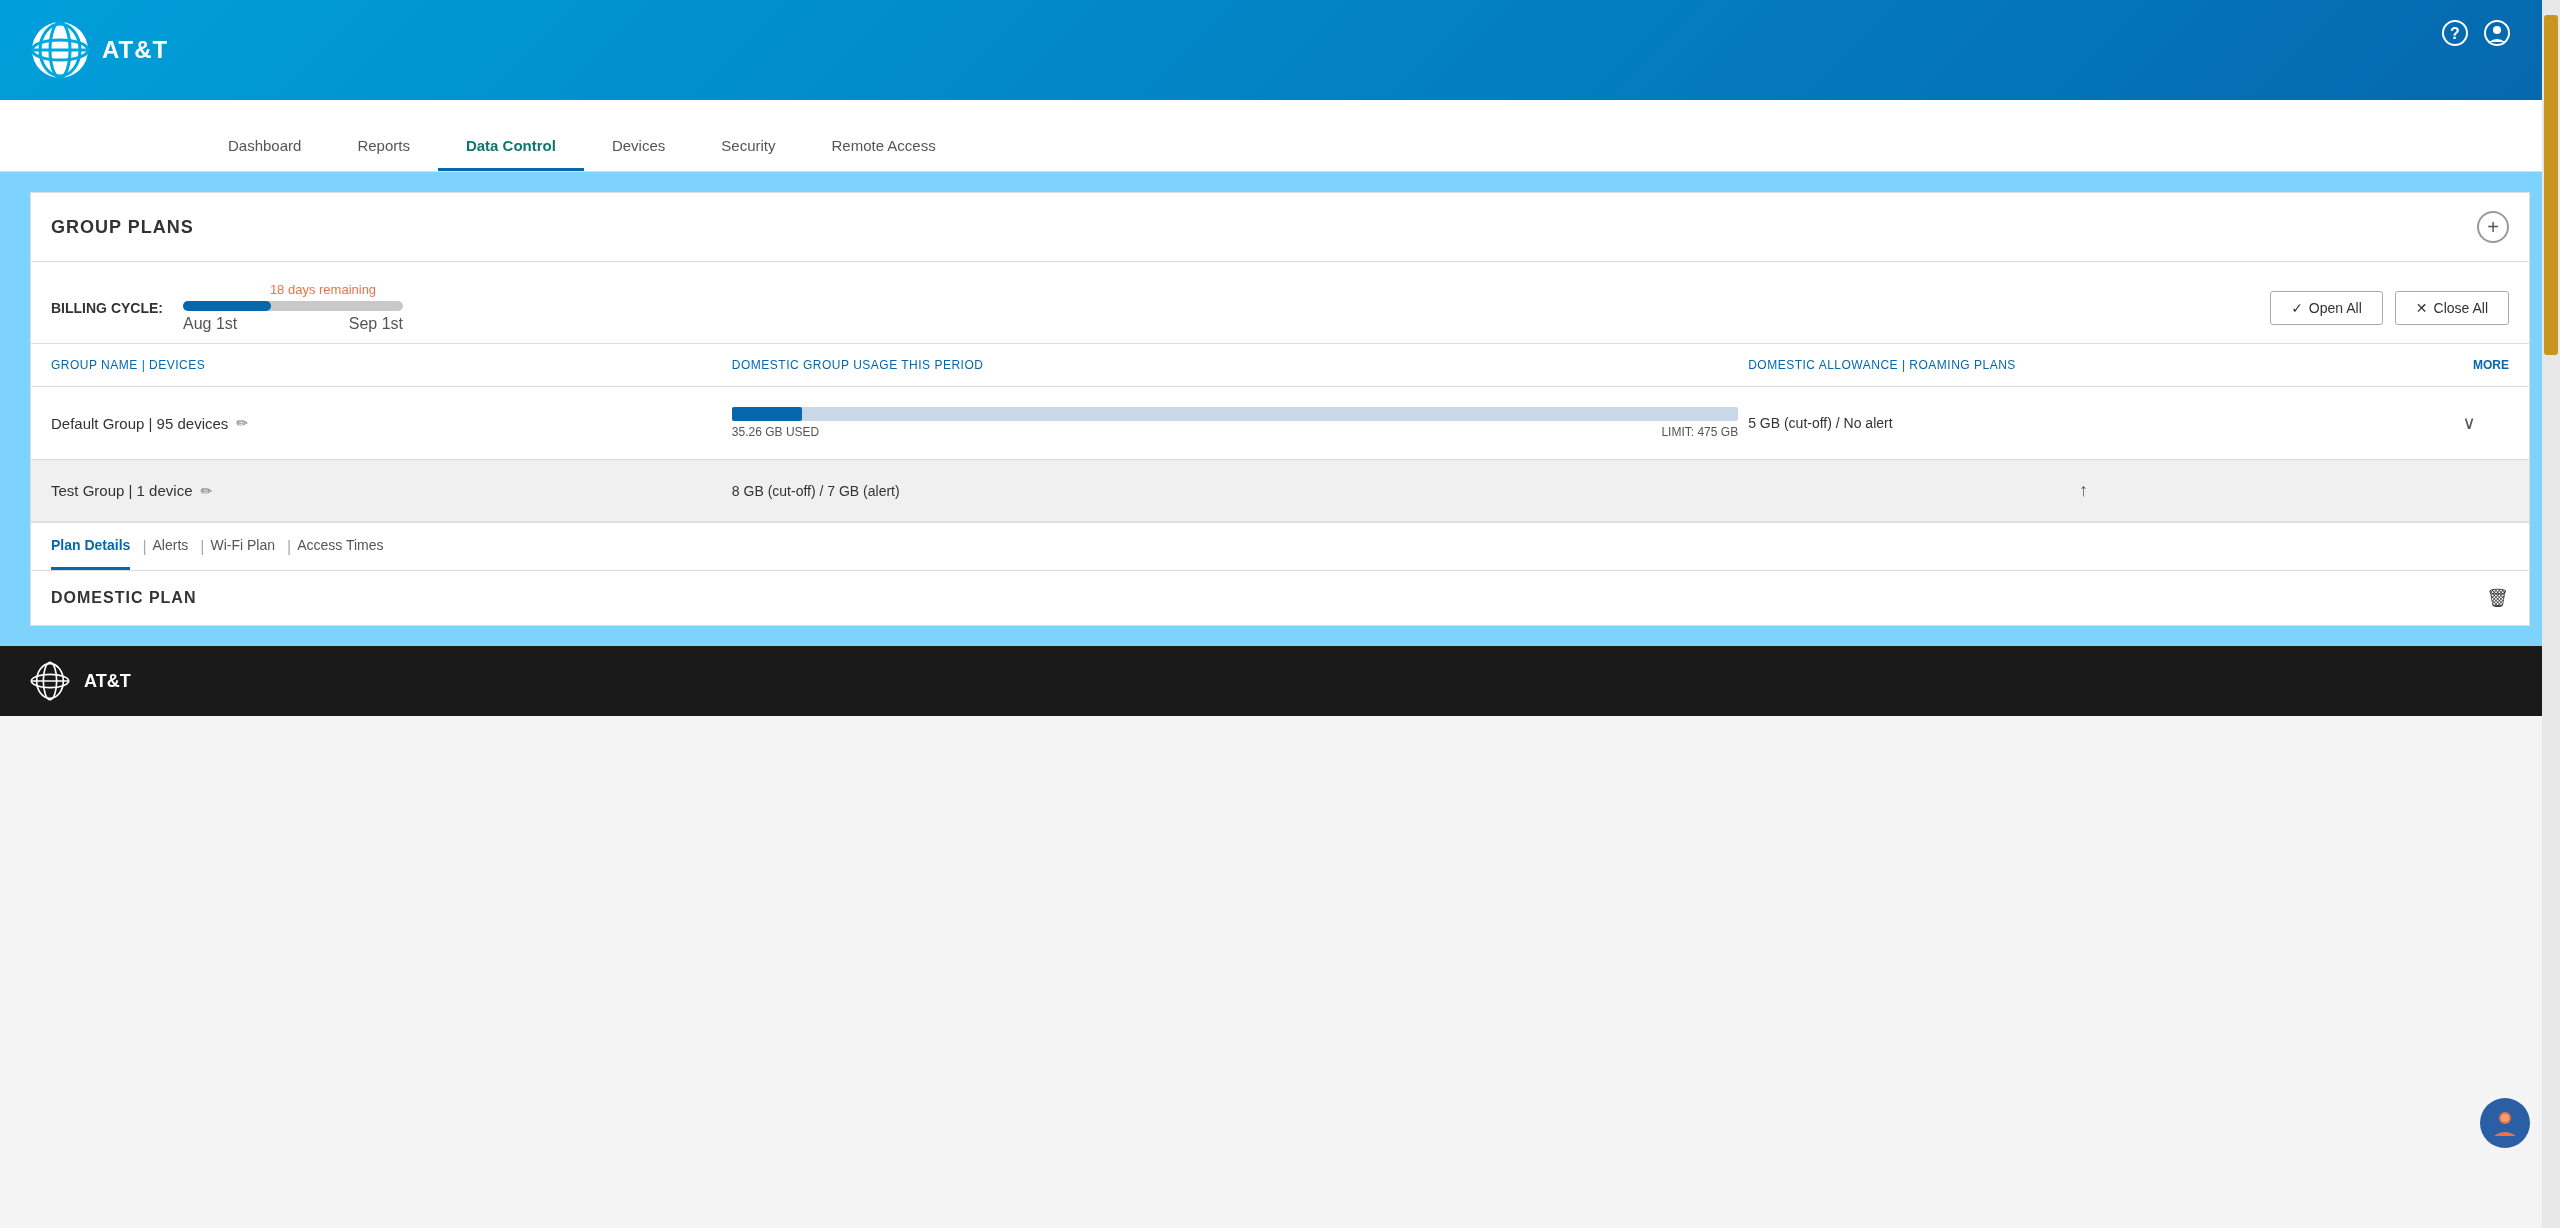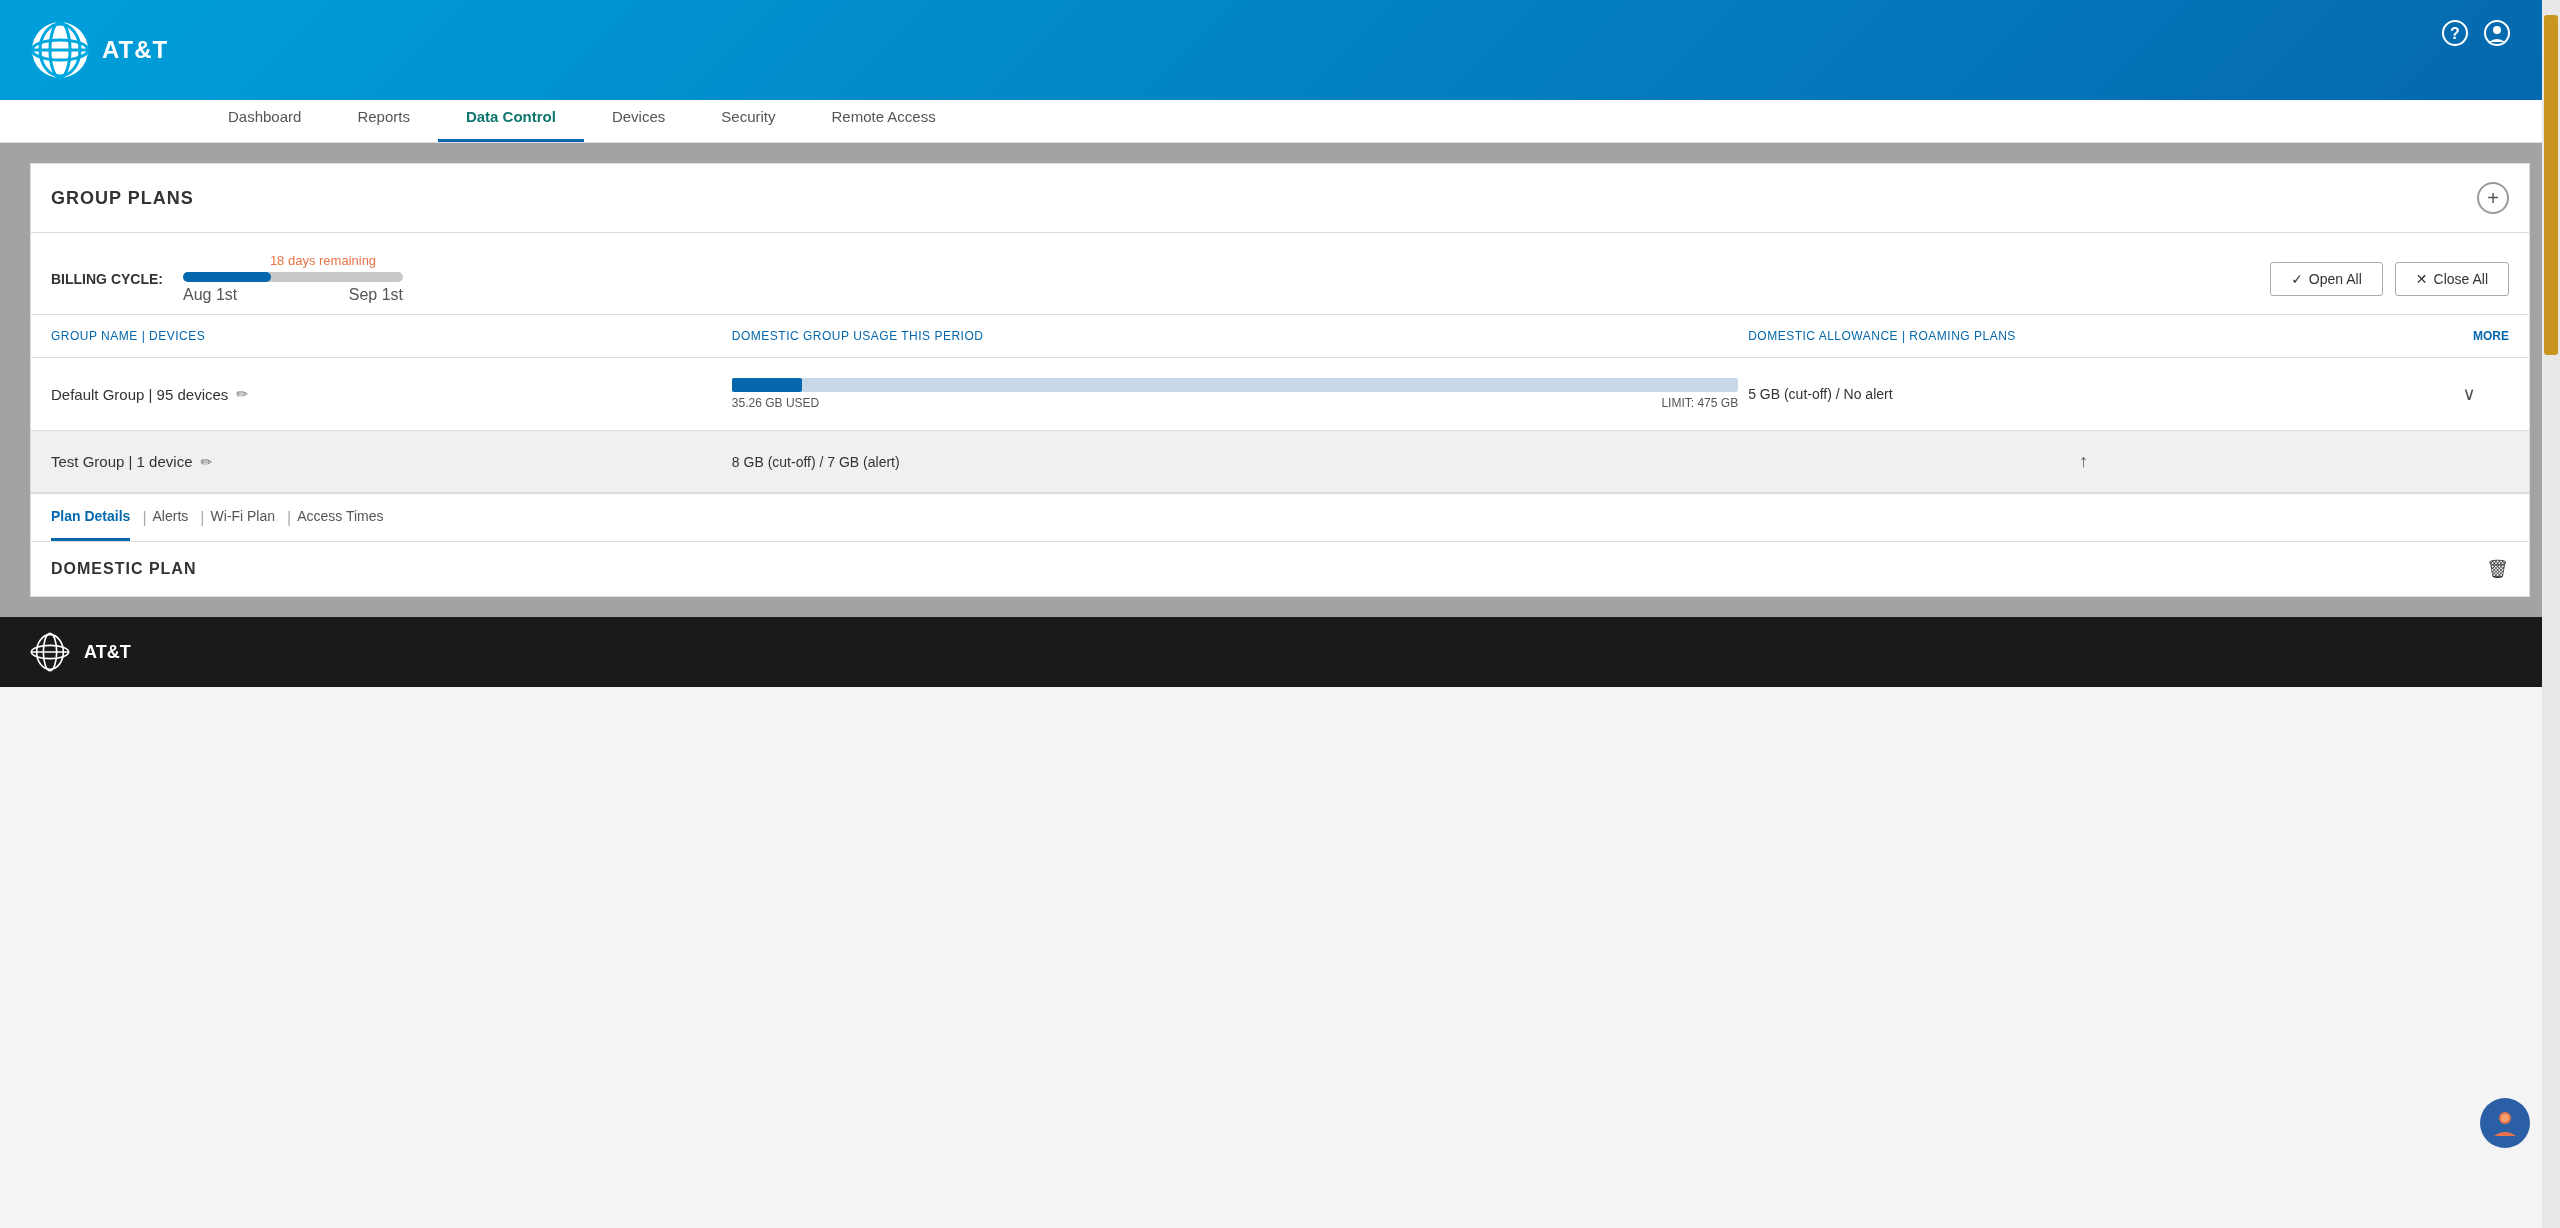--- a/index.html
+++ b/index.html
@@ -46,21 +46,21 @@
       font-size: 22px;
     }
 
     
     .nav-bar {
       background: white;
       display: flex;
       align-items: flex-end;
       padding: 0 200px;
       border-bottom: 1px solid #ddd;
-      height: 43px;
+      height: 72px;
     }
     .nav-item {
       padding: 14px 28px;
       font-size: 15px;
       color: #555;
       cursor: pointer;
       border-bottom: 3px solid transparent;
       text-decoration: none;
       white-space: nowrap;
     }
@@ -69,21 +69,21 @@
       border-bottom: 3px solid #0568ae;
       font-weight: 600;
     }
     .nav-item.active::after {
       content: '';
     }
 
     
     .main-content {
       padding: 20px 30px;
-      background: #a3a3a3;
+      background: #7dd3fc;
     }
 
     
     .section-header {
       display: flex;
       align-items: center;
       justify-content: space-between;
       background: white;
       padding: 18px 20px;
       border: 1px solid #ddd;

